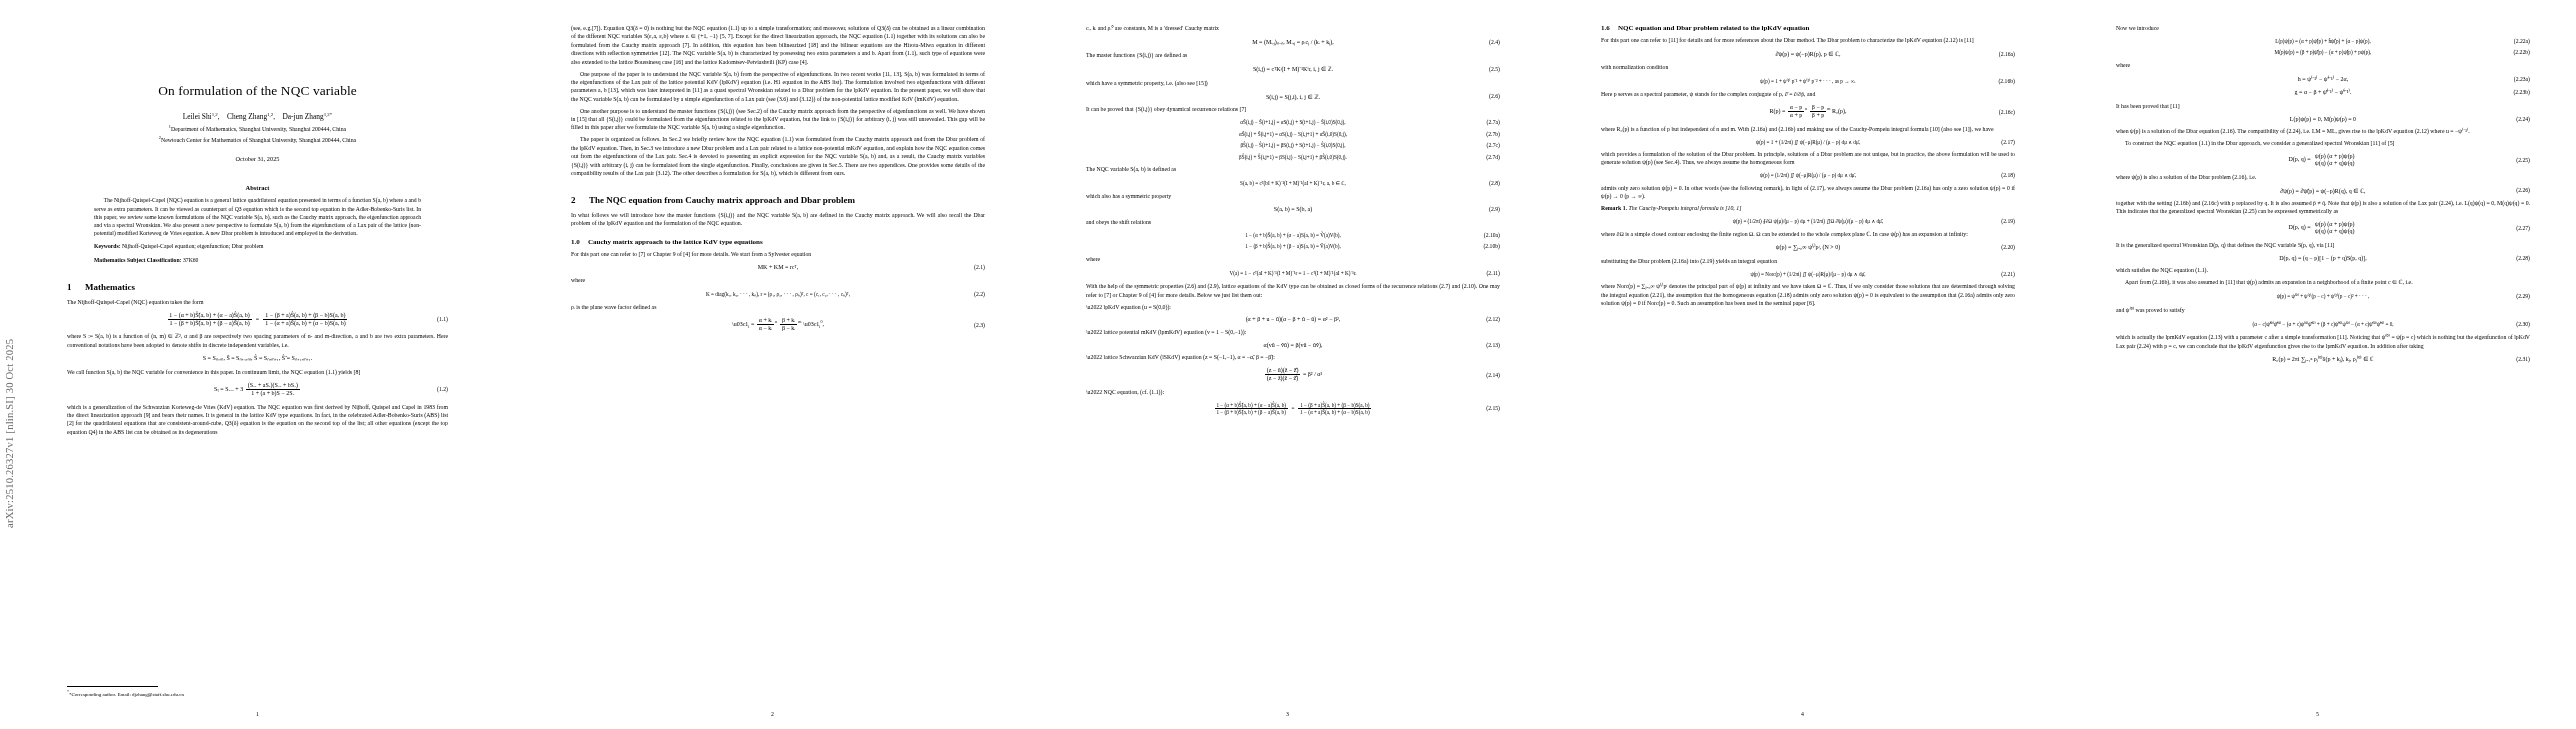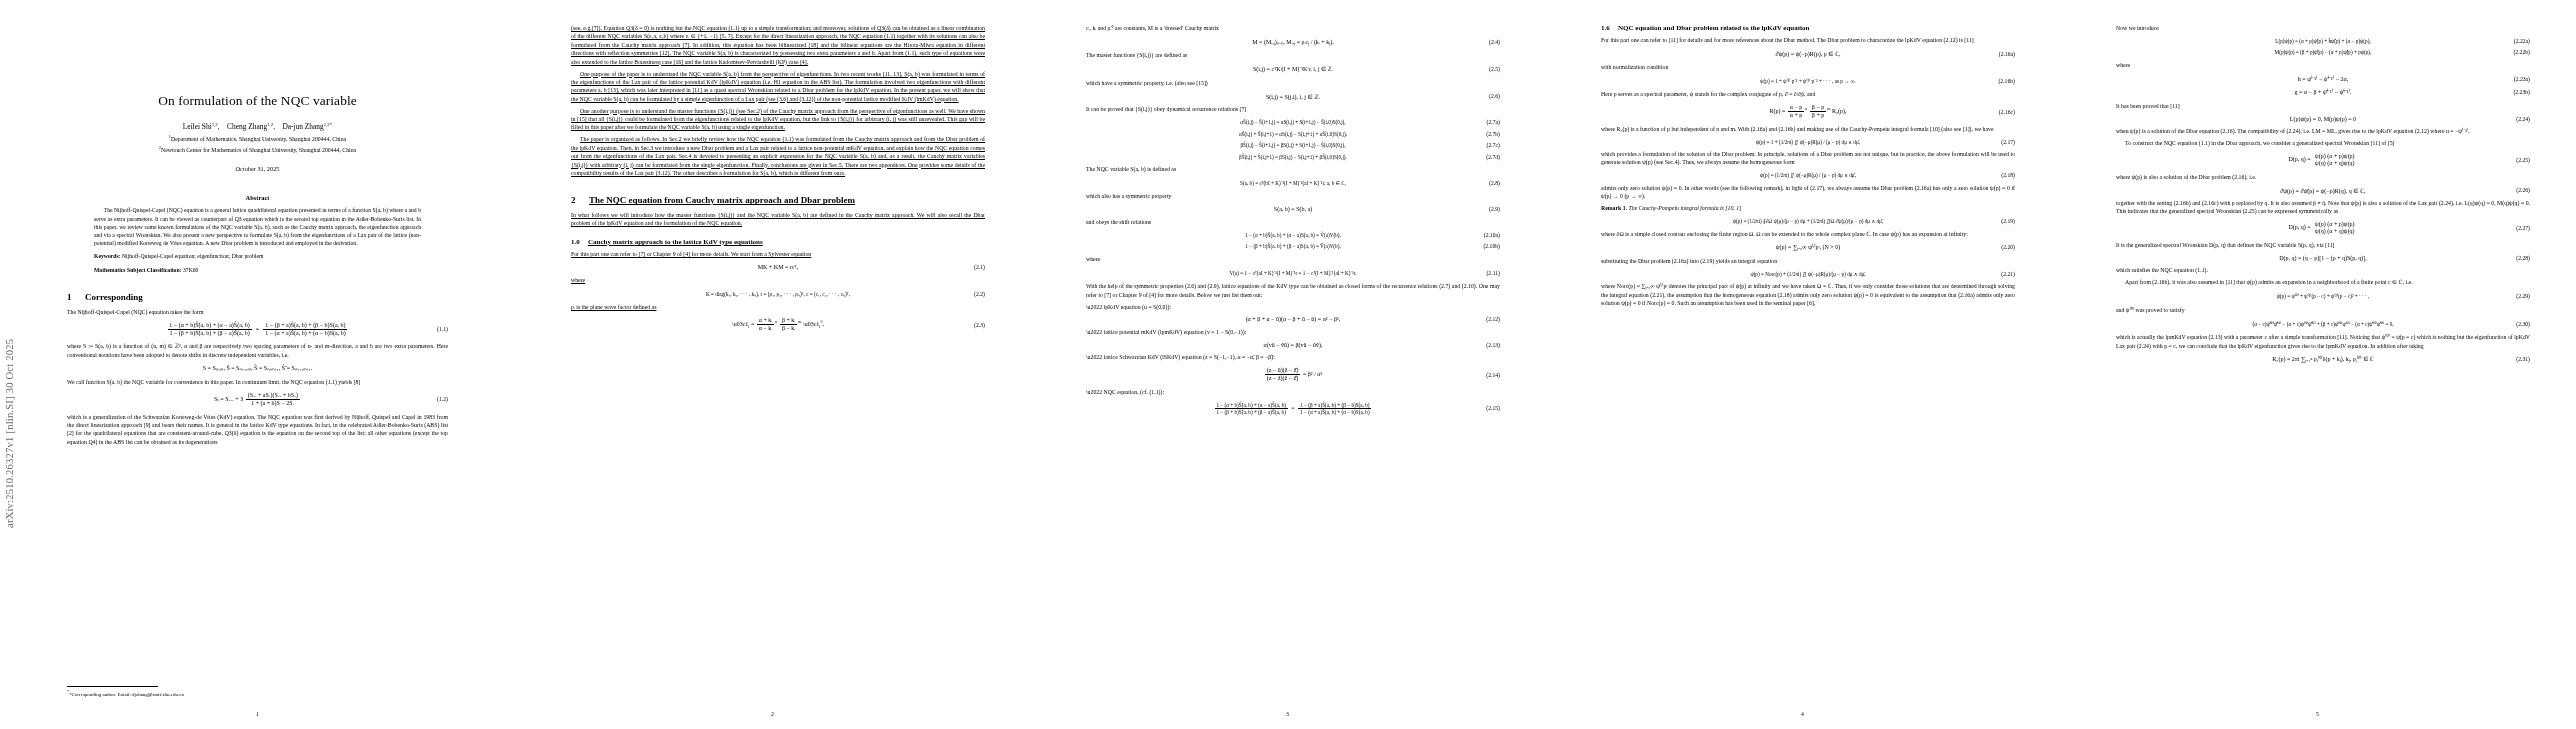--- a/index.html
+++ b/index.html
@@ -1,20 +1,20 @@
 <!DOCTYPE html>
 <html style="font-size:9.7px"><head>
 <meta charset="utf-8">
 <title>Paper spread</title>
 <style>
   html,body{margin:0;padding:0;background:#ffffff;}
   body{width:2576px;height:729px;overflow:hidden;font-family:"Liberation Serif",serif;color:#000;}
   .spread{position:relative;width:2576px;height:729px;display:flex;background:#fff;}
   .page{position:relative;width:515px;height:729px;background:#fff;box-sizing:border-box;flex:0 0 515px;}
-  .col{position:absolute;left:56px;right:45px;top:27px;}
+  .col{position:absolute;left:56px;right:45px;top:17px;}
   .page1 .col{left:67px;right:67px;}
   .arxiv-stamp{position:absolute;left:3.6px;top:200px;width:24px;height:328px;
     writing-mode:vertical-rl;transform:rotate(180deg);transform-origin:center;
     font-family:"Liberation Serif",serif;font-size:10.6px;color:#6d6d6d;letter-spacing:0.2px;
     white-space:nowrap;}
   .title{text-align:center;font-size:13.4px;margin:66px 0 0 0;font-weight:400;letter-spacing:0.1px;}
   .authors{text-align:center;font-size:7.4px;margin-top:12.8px;}
   .authors .sup{font-size:4.9px;vertical-align:super;}
   .affil{text-align:center;font-size:5.8px;margin-top:2.4px;line-height:1.45;}
   .affil .sup{font-size:4.3px;vertical-align:super;}
@@ -72,21 +72,21 @@
           <b>Keywords:</b>
           <span>Nijhoff-Quispel-Capel equation; eigenfunction; Dbar problem</span>
         </div>
         <div class="kw">
           <b>Mathematics Subject Classification:</b>
           <span>37K60</span>
         </div>
       </div>
 
       <h2 class="sec">
-        <span class="num">1</span><span>Corresponding</span>
+        <span class="num">1</span><span>Mathematics</span>
       </h2>
 
       <p class="body">The Nijhoff-Quispel-Capel (NQC) equation takes the form</p>
 
       <div class="eq">
         <span class="mid">
           <span class="frac">
             <span class="n">1 − (α + b)Ŝ̃(a, b) + (α − a)Ŝ(a, b)</span>
             <span class="d">1 − (β + b)Ŝ̃(a, b) + (β − a)S̃(a, b)</span>
           </span>
@@ -120,21 +120,21 @@
     </div>
 
     <div class="fn">
       <div class="rule"></div>
       <span class="sup">*</span><span>*Corresponding author. Email: djzhang@staff.shu.edu.cn</span>
     </div>
     <div class="pnum">1</div>
   </div>
 
   <div class="page">
-    <div class="col" style="top:24px;text-decoration:underline;">
+    <div class="col" style="top:24px;">
       <p class="body">(see, e.g.[7]). Equation Q3(δ = 0) is nothing but the NQC equation (1.1) up to a simple transformation; and moreover, solutions of Q3(δ) can be obtained as a linear combination of the different NQC variables S(ε₁a, ε₂b) where εᵢ ∈ {+1, −1} [5, 7]. Except for the direct linearization approach, the NQC equation (1.1) together with its solutions can also be formulated from the Cauchy matrix approach [7]. In addition, this equation has been bilinearized [18] and the bilinear equations are the Hirota-Miwa equation in different directions with reflection symmetries [12]. The NQC variable S(a, b) is characterized by possessing two extra parameters a and b. Apart from (1.1), such type of equations were also extended to the lattice Boussinesq case [16] and the lattice Kadomtsev-Petviashvili (KP) case [4].</p>
       <p class="body ind">One purpose of the paper is to understand the NQC variable S(a, b) from the perspective of eigenfunctions. In two recent works [11, 13], S(a, b) was formulated in terms of the eigenfunctions of the Lax pair of the lattice potential KdV (lpKdV) equation (i.e. H1 equation in the ABS list). The formulation involved two eigenfunctions with different parameters a, b [13], which was later interpreted in [11] as a quasi spectral Wronskian related to a Dbar problem for the lpKdV equation. In the present paper, we will show that the NQC variable S(a, b) can be formulated by a simple eigenfunction of a Lax pair (see (3.6) and (3.12)) of the non-potential lattice modified KdV (lmKdV) equation.</p>
       <p class="body ind">One another purpose is to understand the master functions {S(i,j)} (see Sec.2) of the Cauchy matrix approach from the perspective of eigenfunctions as well. We have shown in [15] that all {S(i,j)} could be formulated from the eigenfunctions related to the lpKdV equation, but the link to {S(i,j)} for arbitrary (i, j) was still unrevealed. This gap will be filled in this paper after we formulate the NQC variable S(a, b) using a single eigenfunction.</p>
       <p class="body ind">The paper is organized as follows. In Sec.2 we briefly review how the NQC equation (1.1) was formulated from the Cauchy matrix approach and from the Dbar problem of the lpKdV equation. Then, in Sec.3 we introduce a new Dbar problem and a Lax pair related to a lattice non-potential mKdV equation, and explain how the NQC equation comes out from the eigenfunctions of the Lax pair. Sec.4 is devoted to presenting an explicit expression for the NQC variable S(a, b) and, as a result, the Cauchy matrix variables {S(i,j)} with arbitrary (i, j) can be formulated from the single eigenfunction. Finally, conclusions are given in Sec.5. There are two appendices. One provides some details of the compatibility results of the Lax pair (3.12). The other describes a formulation for S(a, b), which is different from ours.</p>
 
       <h2 class="sec">
         <span class="num">2</span><span>The NQC equation from Cauchy matrix approach and Dbar problem</span>
       </h2>
 
       <p class="body">In what follows we will introduce how the master functions {S(i,j)} and the NQC variable S(a, b) are defined in the Cauchy matrix approach. We will also recall the Dbar problem of the lpKdV equation and the formulation of the NQC equation.</p>

